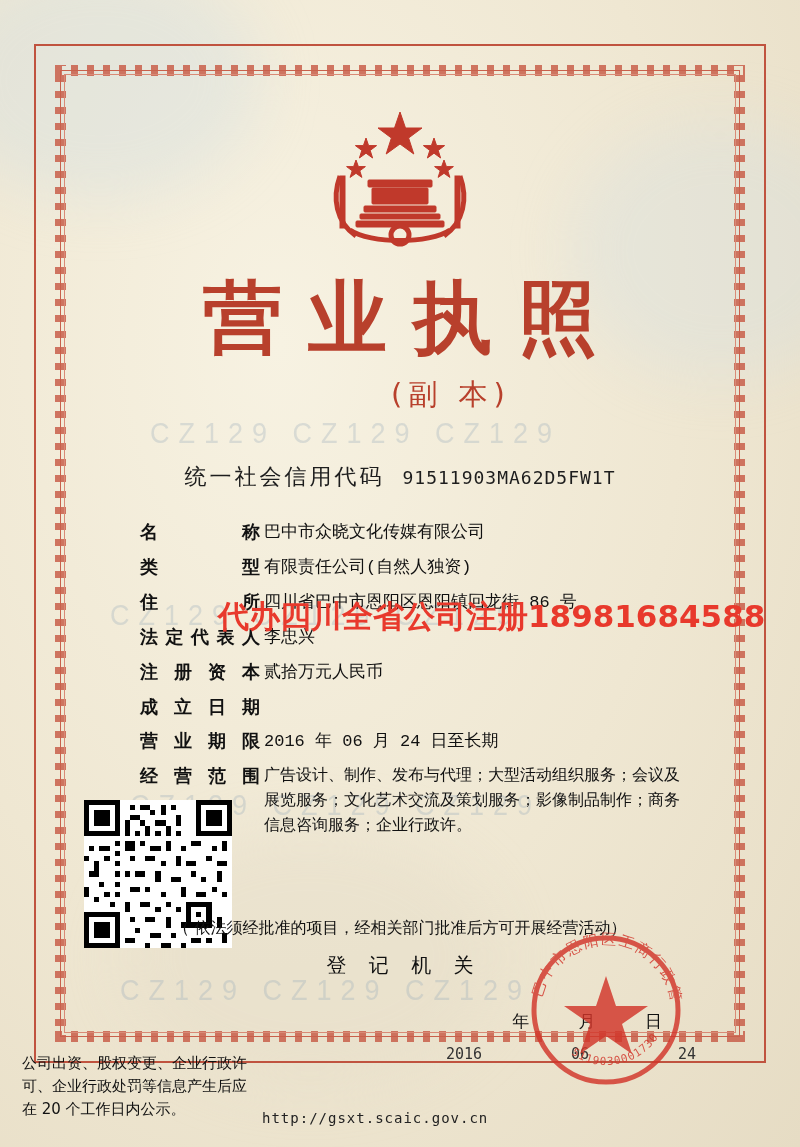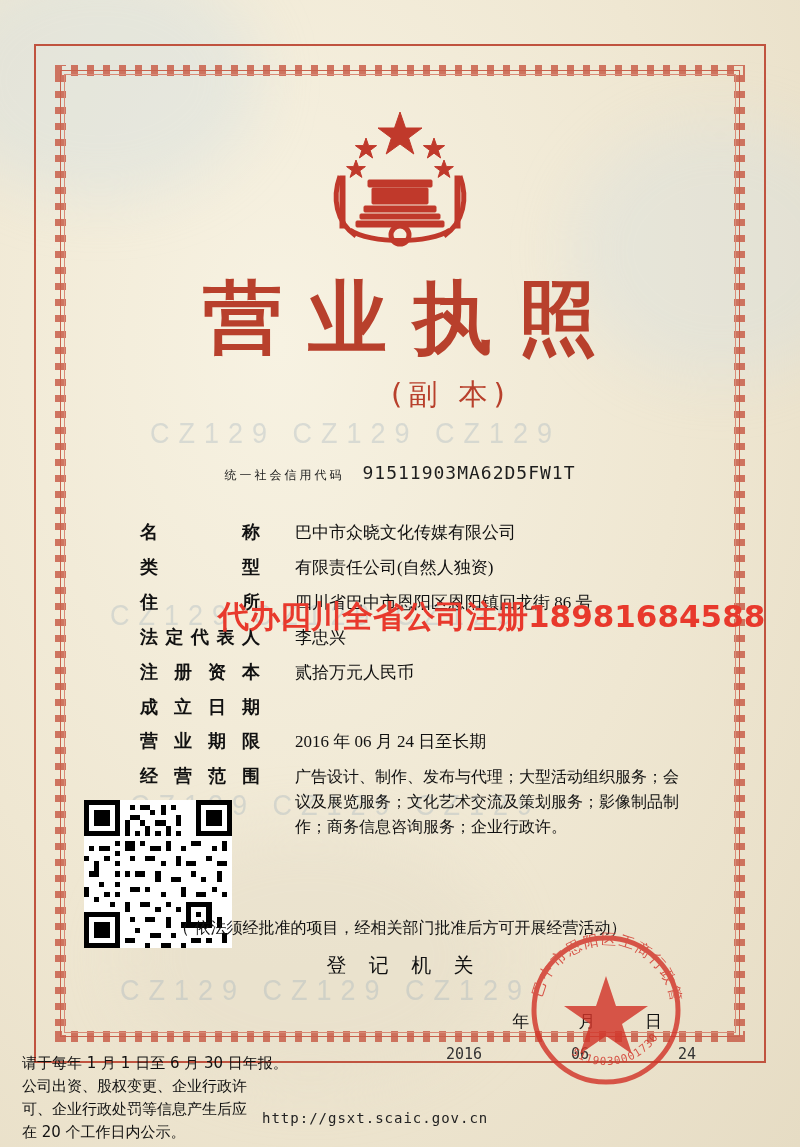--- a/index.html
+++ b/index.html
@@ -83,21 +83,21 @@
   }
 
   
   .code-row{
     position:absolute;top:462px;left:0;width:100%;
     text-align:center;
     color:#1d1d1d;
   }
   .code-label{
     font-family:"DejaVu Sans", sans-serif;
-    font-size:12px;letter-spacing:3px;
+    font-size:22px;letter-spacing:3px;
   }
   .code-value{
     font-family:"DejaVu Sans Mono", monospace;
     font-size:18px;letter-spacing:1px;margin-left:14px;
   }
 
   
   .fields{
     position:absolute;left:140px;top:520px;width:540px;
     color:#111;
@@ -105,24 +105,23 @@
   .row{display:flex;align-items:flex-start;margin-bottom:10px;}
   .lab{
     width:120px;flex:0 0 120px;
     font-family:"DejaVu Sans", sans-serif;
     font-size:18px;font-weight:bold;
     display:flex;justify-content:space-between;
     letter-spacing:0;
   }
   .lab span{display:inline-block;}
   .val{
-    font-family:Liberation Serif, serif;
+    font-family:Liberation Mono, monospace;
     font-size:17px;line-height:25px;
     padding-left:4px;
-    margin-left:31px;
   }
   .val.small{font-size:16px;line-height:25px;}
   .val.wide{width:420px;}
 
   
   .qr{
     position:absolute;left:84px;top:800px;width:148px;height:148px;
     background:#fff;
   }
   .qr canvas,.qr svg{display:block;}
@@ -446,20 +445,19 @@
       <text font-family="'DejaVu Sans',sans-serif" font-size="15" fill="#d2352a" letter-spacing="2">
         <textPath href="#sealArc" startOffset="6%">巴中市恩阳区工商行政管理局</textPath>
       </text>
       <text font-family="'DejaVu Sans Mono',monospace" font-size="11" fill="#d2352a" letter-spacing="1">
         <textPath href="#sealArcBottom" startOffset="20%">5119030001730</textPath>
       </text>
     </svg>
   </div>
 
   <div class="footer-left">
-    <div>请于每年 1 月 1 日至 6 月 30 日年报。</div>
     <div>公司出资、股权变更、企业行政许</div>
     <div>可、企业行政处罚等信息产生后应</div>
     <div>在 20 个工作日内公示。</div>
   </div>
   <div class="footer-url">http://gsxt.scaic.gov.cn</div>
 
 </div>
 
 </body></html>

